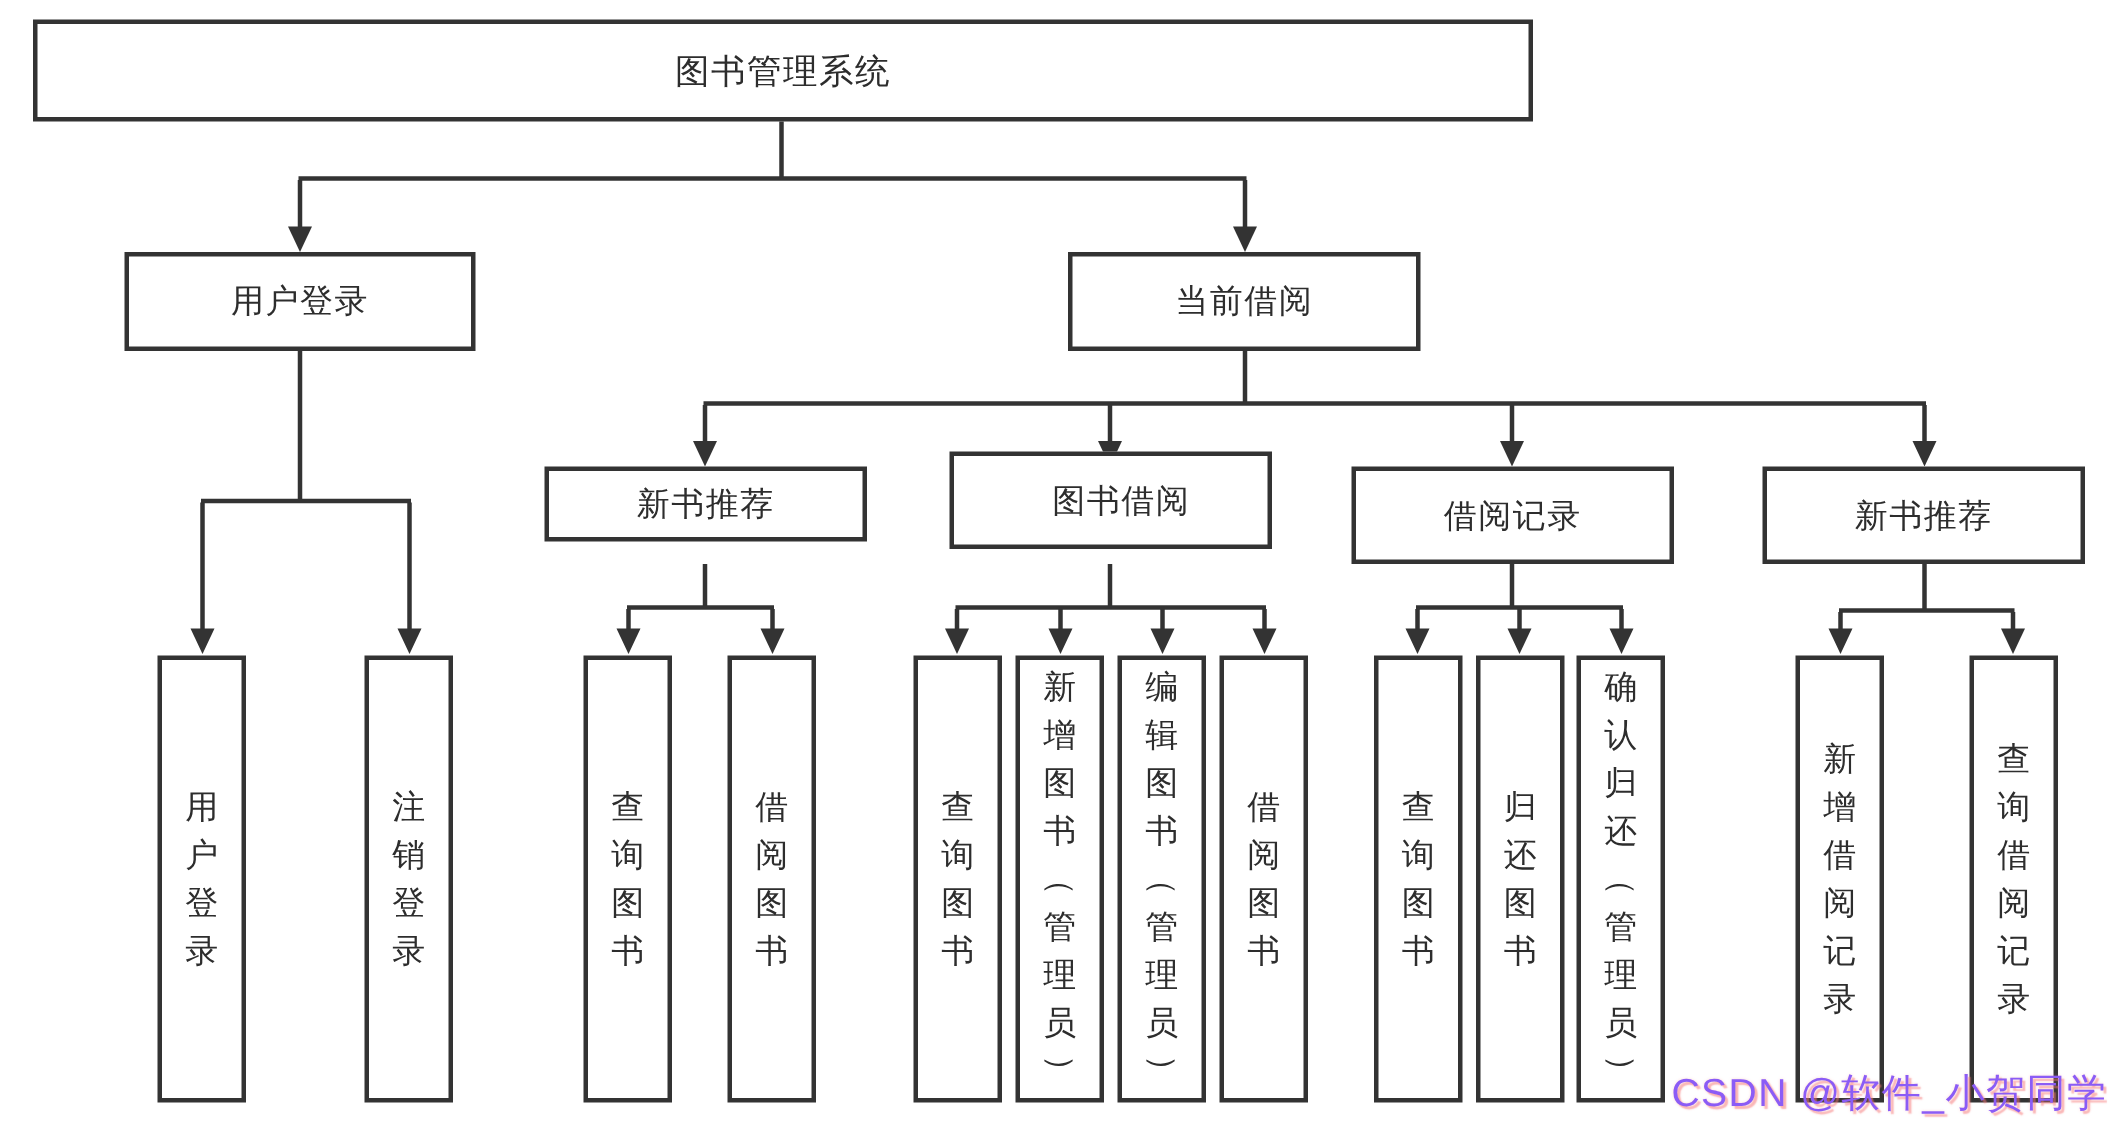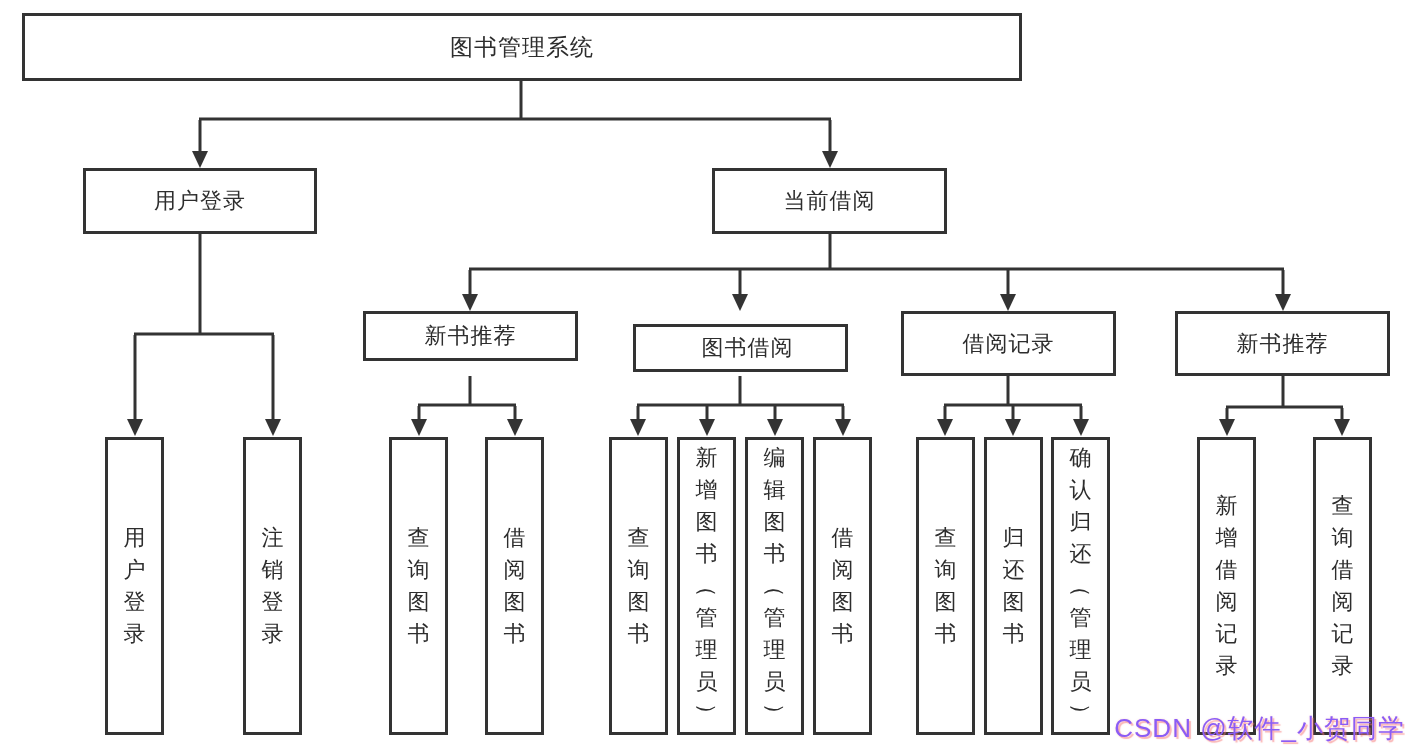--- a/index.html
+++ b/index.html
@@ -121,21 +121,21 @@
         <path d="M1334 419L1350 419L1342 436Z"></path>
       </g>
     </svg>
 
   <div class="hbox root-box" style="left:22px; top:13px; width:1000px; height:68px;">图书管理系统</div>
 
   <div class="hbox" style="left:83px; top:168px; width:234px; height:66px;">用户登录</div>
   <div class="hbox" style="left:712px; top:168px; width:235px; height:66px;">当前借阅</div>
 
   <div class="hbox" style="left:363px; top:311px; width:215px; height:50px;">新书推荐</div>
-  <div class="hbox" style="left:633px; top:324px; width:215px; height:48px;padding-left:14px;">图书借阅</div>
+  <div class="hbox" style="left:633px; top:301px; width:215px; height:65px;padding-left:14px;">图书借阅</div>
   <div class="hbox" style="left:901px; top:311px; width:215px; height:65px;">借阅记录</div>
   <div class="hbox" style="left:1175px; top:311px; width:215px; height:65px;">新书推荐</div>
 
   <div class="vbox" style="left:105px; top:437px; width:59px; height:298px;">
       <span class="vchar">用</span>
       <span class="vchar">户</span>
       <span class="vchar">登</span>
       <span class="vchar">录</span>
     </div>
   <div class="vbox" style="left:243px; top:437px; width:59px; height:298px;">

